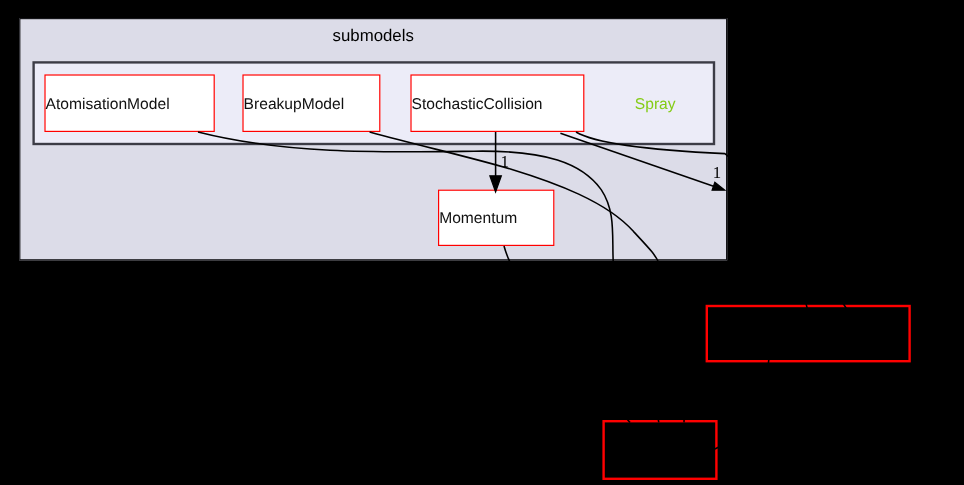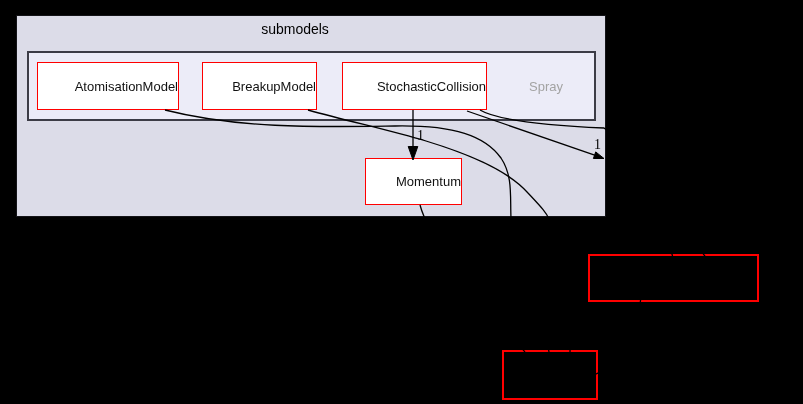--- a/index.html
+++ b/index.html
@@ -5,40 +5,40 @@
   html,body{margin:0;padding:0;background:#000;}
   .canvas{
     position:relative;width:803px;height:404px;overflow:hidden;
     background:#000;font-family:"Liberation Sans", sans-serif;
   }
   .outer-cluster{
     position:absolute;left:16px;top:15px;width:590px;height:202px;
     background:#dcdce8;border:1px solid #141418;box-sizing:border-box;
   }
   .outer-cluster-label{
-    position:absolute;left:0;top:20px;width:590px;height:18px;
+    position:absolute;left:16px;top:20px;width:590px;height:18px;
     text-align:center;font-size:14px;color:#000;line-height:18px;
   }
   .inner-cluster{
     position:absolute;left:27px;top:51px;width:569px;height:70px;
     background:#ececf8;border:2px solid #3c3c46;box-sizing:border-box;
   }
   .node{
     position:absolute;box-sizing:border-box;background:#fff;
-    border:1.5px solid #ff0000;display:flex;align-items:center;justify-content:flex-end;
+    border:1.5px solid #ff0000;display:flex;align-items:center;justify-content:flex-start;
     font-size:13px;color:#111;cursor:pointer;
   }
   .node-atomisation{left:37px;top:62px;width:142px;height:48px;}
   .node-breakup{left:202px;top:62px;width:115px;height:48px;}
   .node-stochastic{left:342px;top:62px;width:145px;height:48px;}
   .node-momentum{left:365px;top:158px;width:97px;height:47px;background:#ffffff;}
   .inner-cluster-label{
     position:absolute;left:500px;top:62px;width:92px;height:48px;
     display:flex;align-items:center;justify-content:center;
-    font-size:13px;color:#a3a3a3;
+    font-size:13px;color:#84cc16;
   }
   .ext-node{
     position:absolute;box-sizing:border-box;background:#000;
     border:2px solid #ff0000;display:flex;align-items:center;justify-content:center;
     font-size:13px;color:#000;cursor:pointer;
   }
   .ext-node-1{left:588px;top:254px;width:171px;height:48px;}
   .ext-node-2{left:502px;top:350px;width:96px;height:50px;}
   .edges-overlay{
     position:absolute;left:0;top:0;width:803px;height:404px;

